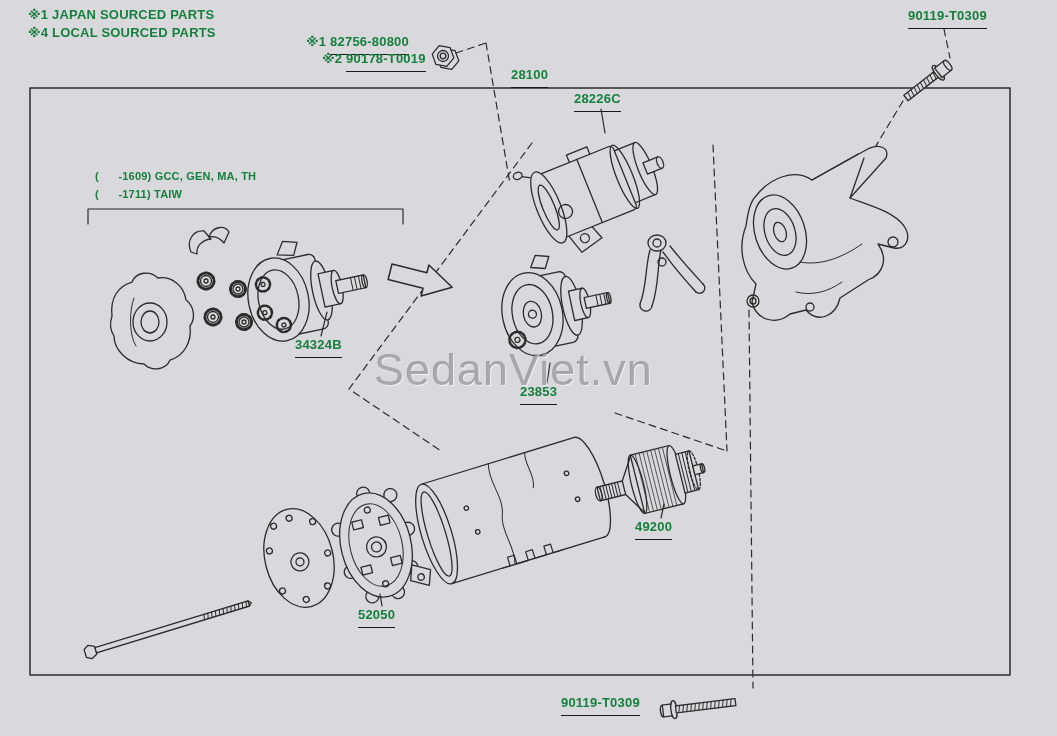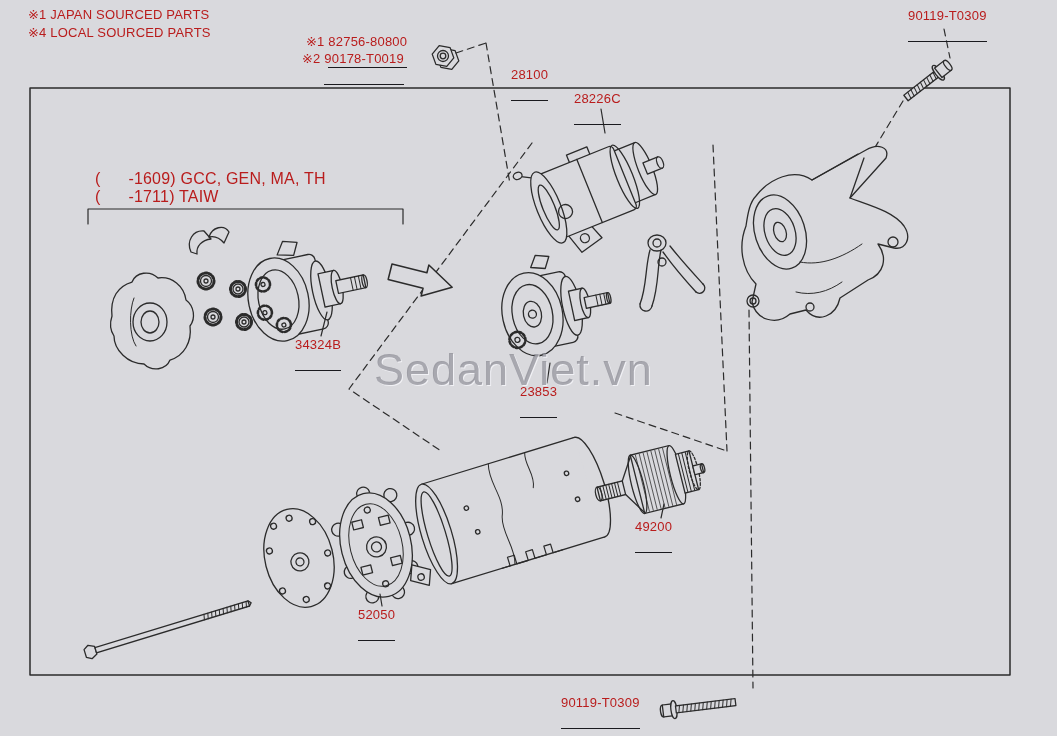--- a/index.html
+++ b/index.html
@@ -1,22 +1,22 @@
 <!DOCTYPE html>
 <html><head>
 <meta charset="utf-8">
 <style>
   * { margin:0; padding:0; box-sizing:border-box; }
   html,body { width:1057px; height:736px; }
   body { font-family:"Liberation Sans","DejaVu Sans",sans-serif; background:#d9d9dd; overflow:hidden; }
   #canvas { position:relative; width:1057px; height:736px; background:#d9d9dd; }
   svg.art { position:absolute; left:0; top:0; width:1057px; height:736px; }
-  .lbl { position:absolute; font-size:13px; font-weight:normal; color:#b91c1c; white-space:pre; line-height:1.15; letter-spacing:.2px; }
-  .lbl.small { font-size:16px;text-align:right; }
-  .u { border-bottom:1.6px solid #1a1a1e; padding-bottom:17px; display:inline-block; }
+  .lbl { position:absolute; font-size:13px; font-weight:bold; color:#15803d; white-space:pre; line-height:1.15; letter-spacing:.2px; }
+  .lbl.small { font-size:11px;text-align:right; }
+  .u { border-bottom:1.6px solid #1a1a1e; padding-bottom:4px; display:inline-block; }
   .watermark { position:absolute; left:374px; top:344px; font-size:45px; font-weight:400;
                color:rgba(122,122,132,.62); text-shadow:1px 1px 0 rgba(248,248,252,.75);
                letter-spacing:1px; }
 </style>
 </head>
 <body>
 
 <div id="canvas">
 
 <svg class="art" viewBox="0 0 1057 736" fill="none" stroke="#2b2b2b" stroke-width="1.3" stroke-linecap="round" stroke-linejoin="round">
@@ -271,21 +271,21 @@
     <path d="M547 383 L550 363"></path>
     <path d="M661 518 L664 504"></path>
     <path d="M382 606 L380 594"></path>
   </g>
 </svg>
 
 <div class="lbl" style="left:28px;top:8px">※1 JAPAN SOURCED PARTS</div>
 <div class="lbl" style="left:28px;top:26px">※4 LOCAL SOURCED PARTS</div>
 
 <div class="lbl" style="left:306px;top:35px"><span>※1 </span><span class="u">82756-80800</span></div>
-<div class="lbl" style="left:302px;top:52px"><span>※2 </span><span class="u">90178-T0019</span></div>
+<div class="lbl" style="left:322px;top:52px"><span>※2 </span><span class="u">90178-T0019</span></div>
 
 <div class="lbl" style="left:511px;top:68px"><span class="u">28100</span></div>
 <div class="lbl" style="left:574px;top:92px"><span class="u">28226C</span></div>
 <div class="lbl" style="left:908px;top:9px"><span class="u">90119-T0309</span></div>
 
 <div class="lbl small" style="left:95px;top:170px">(      -1609) GCC, GEN, MA, TH</div>
 <div class="lbl small" style="left:95px;top:188px">(      -1711) TAIW</div>
 
 <div class="lbl" style="left:295px;top:338px"><span class="u">34324B</span></div>
 <div class="lbl" style="left:520px;top:385px"><span class="u">23853</span></div>

